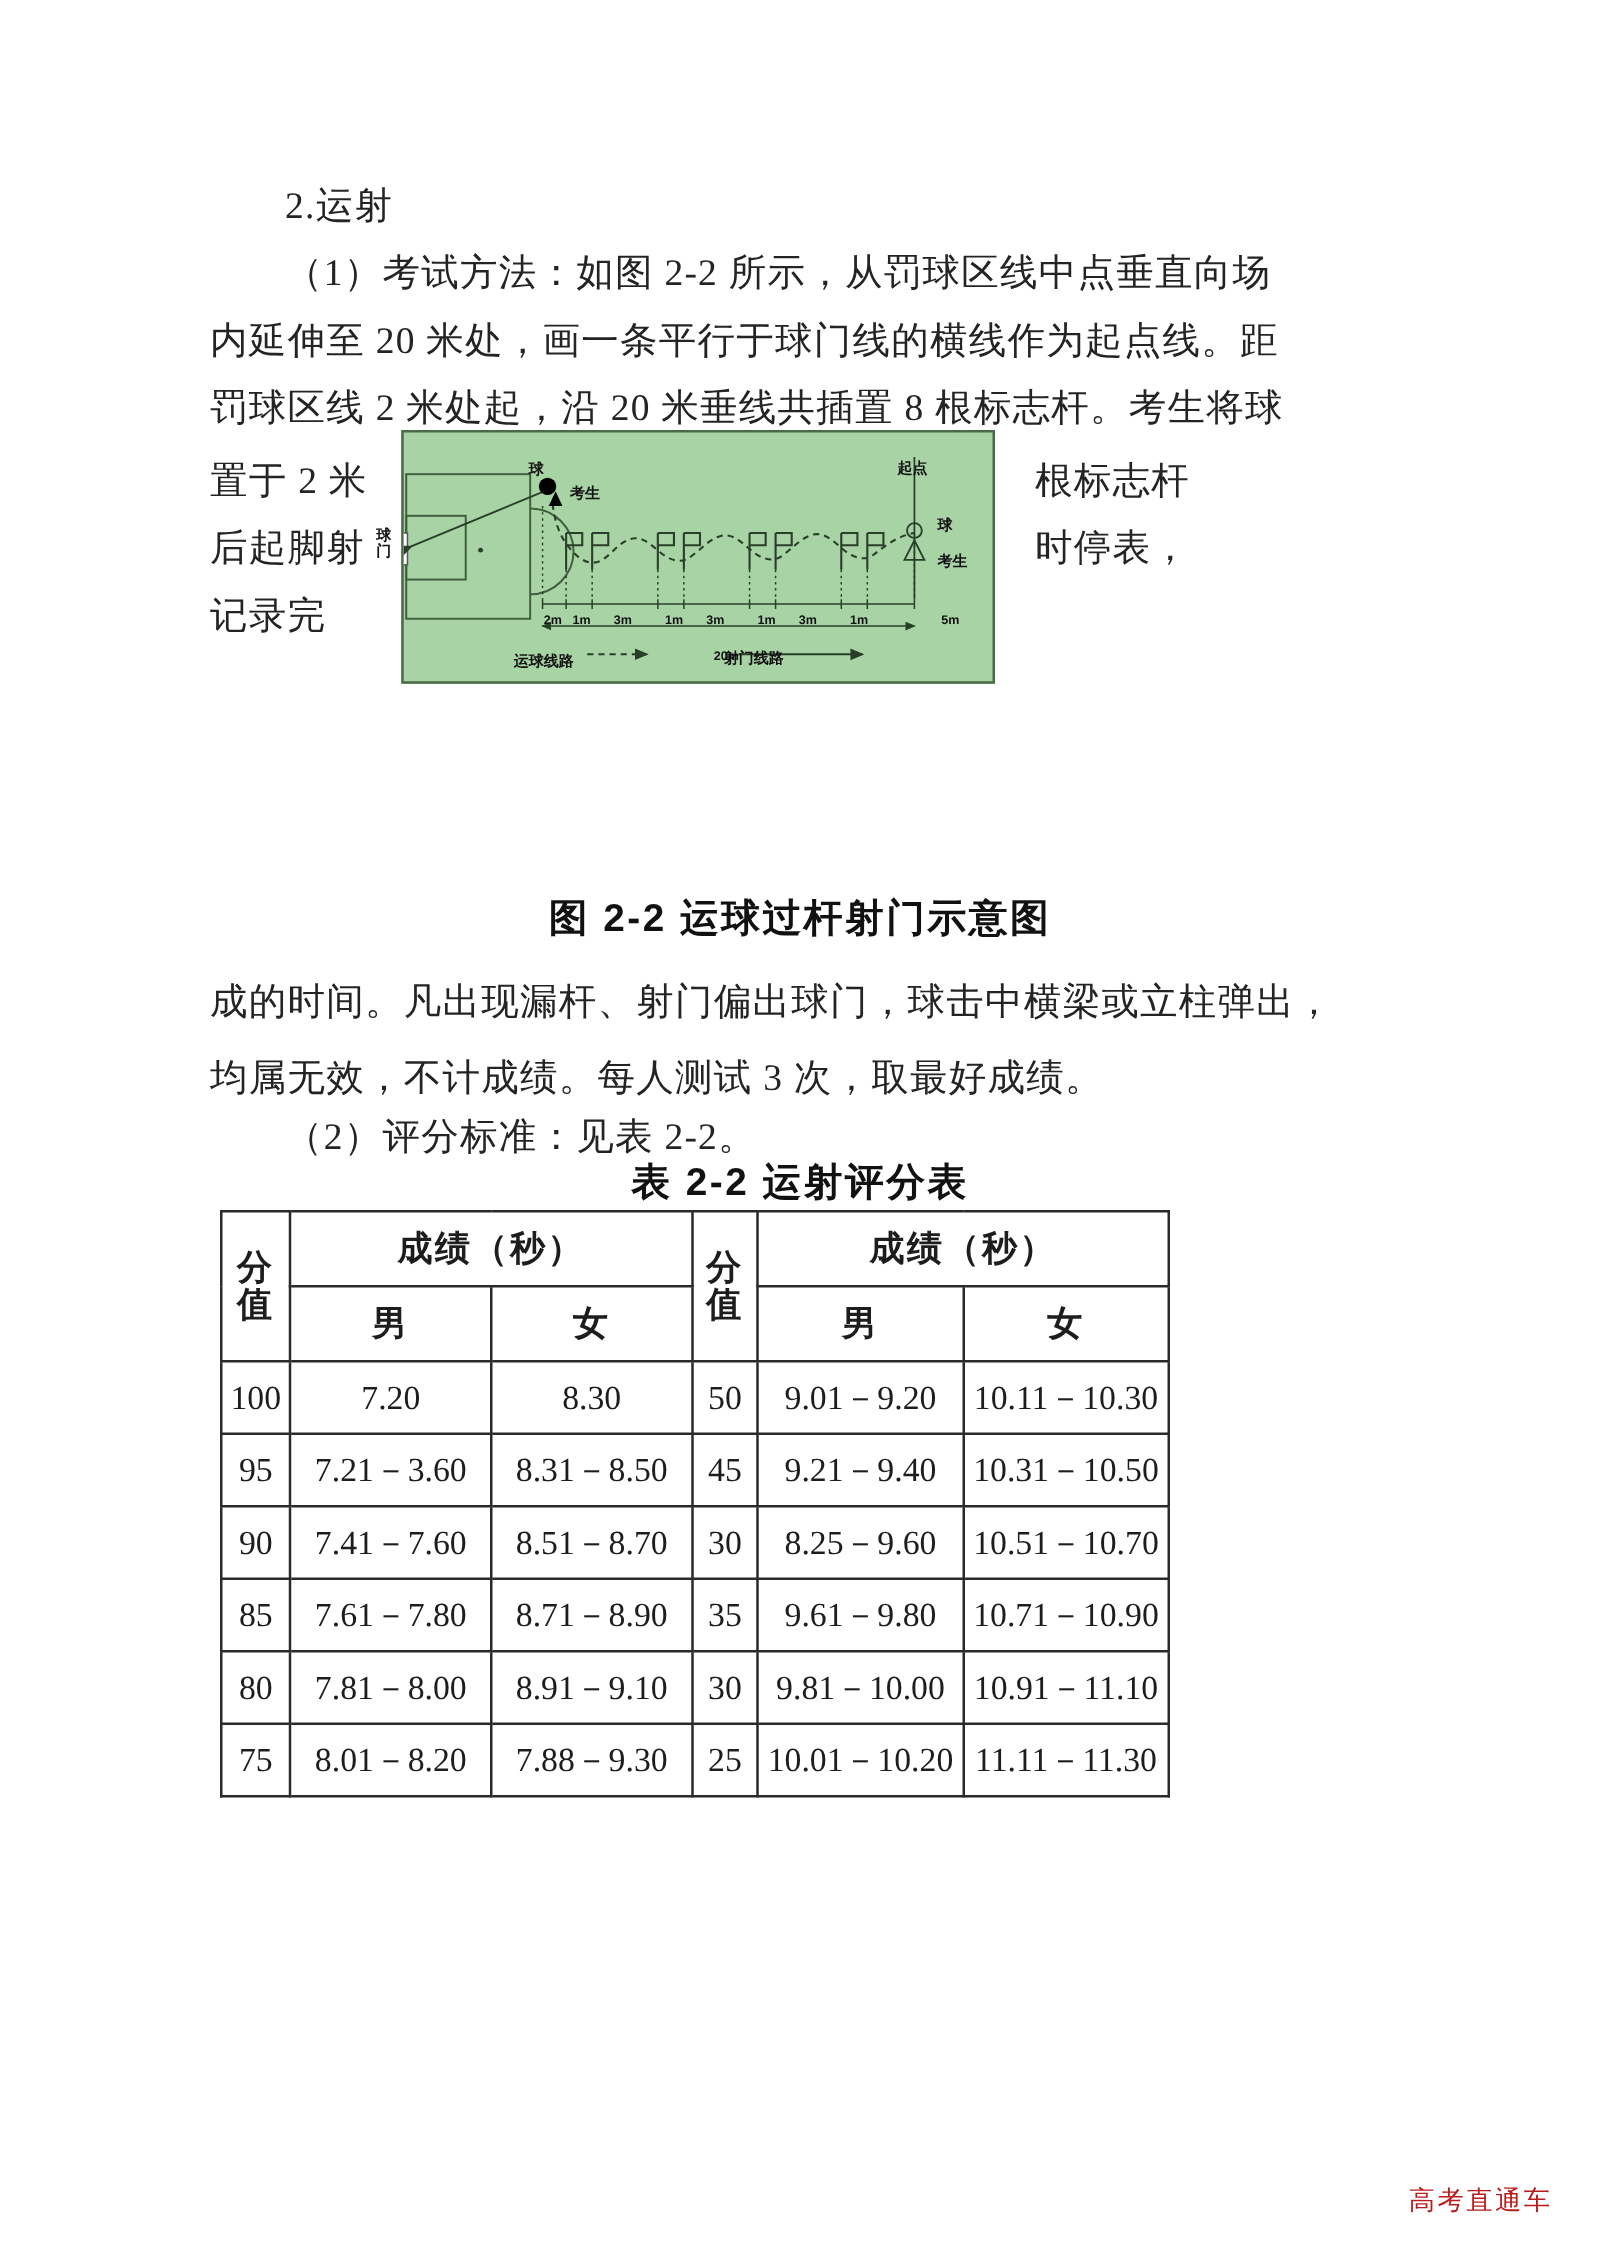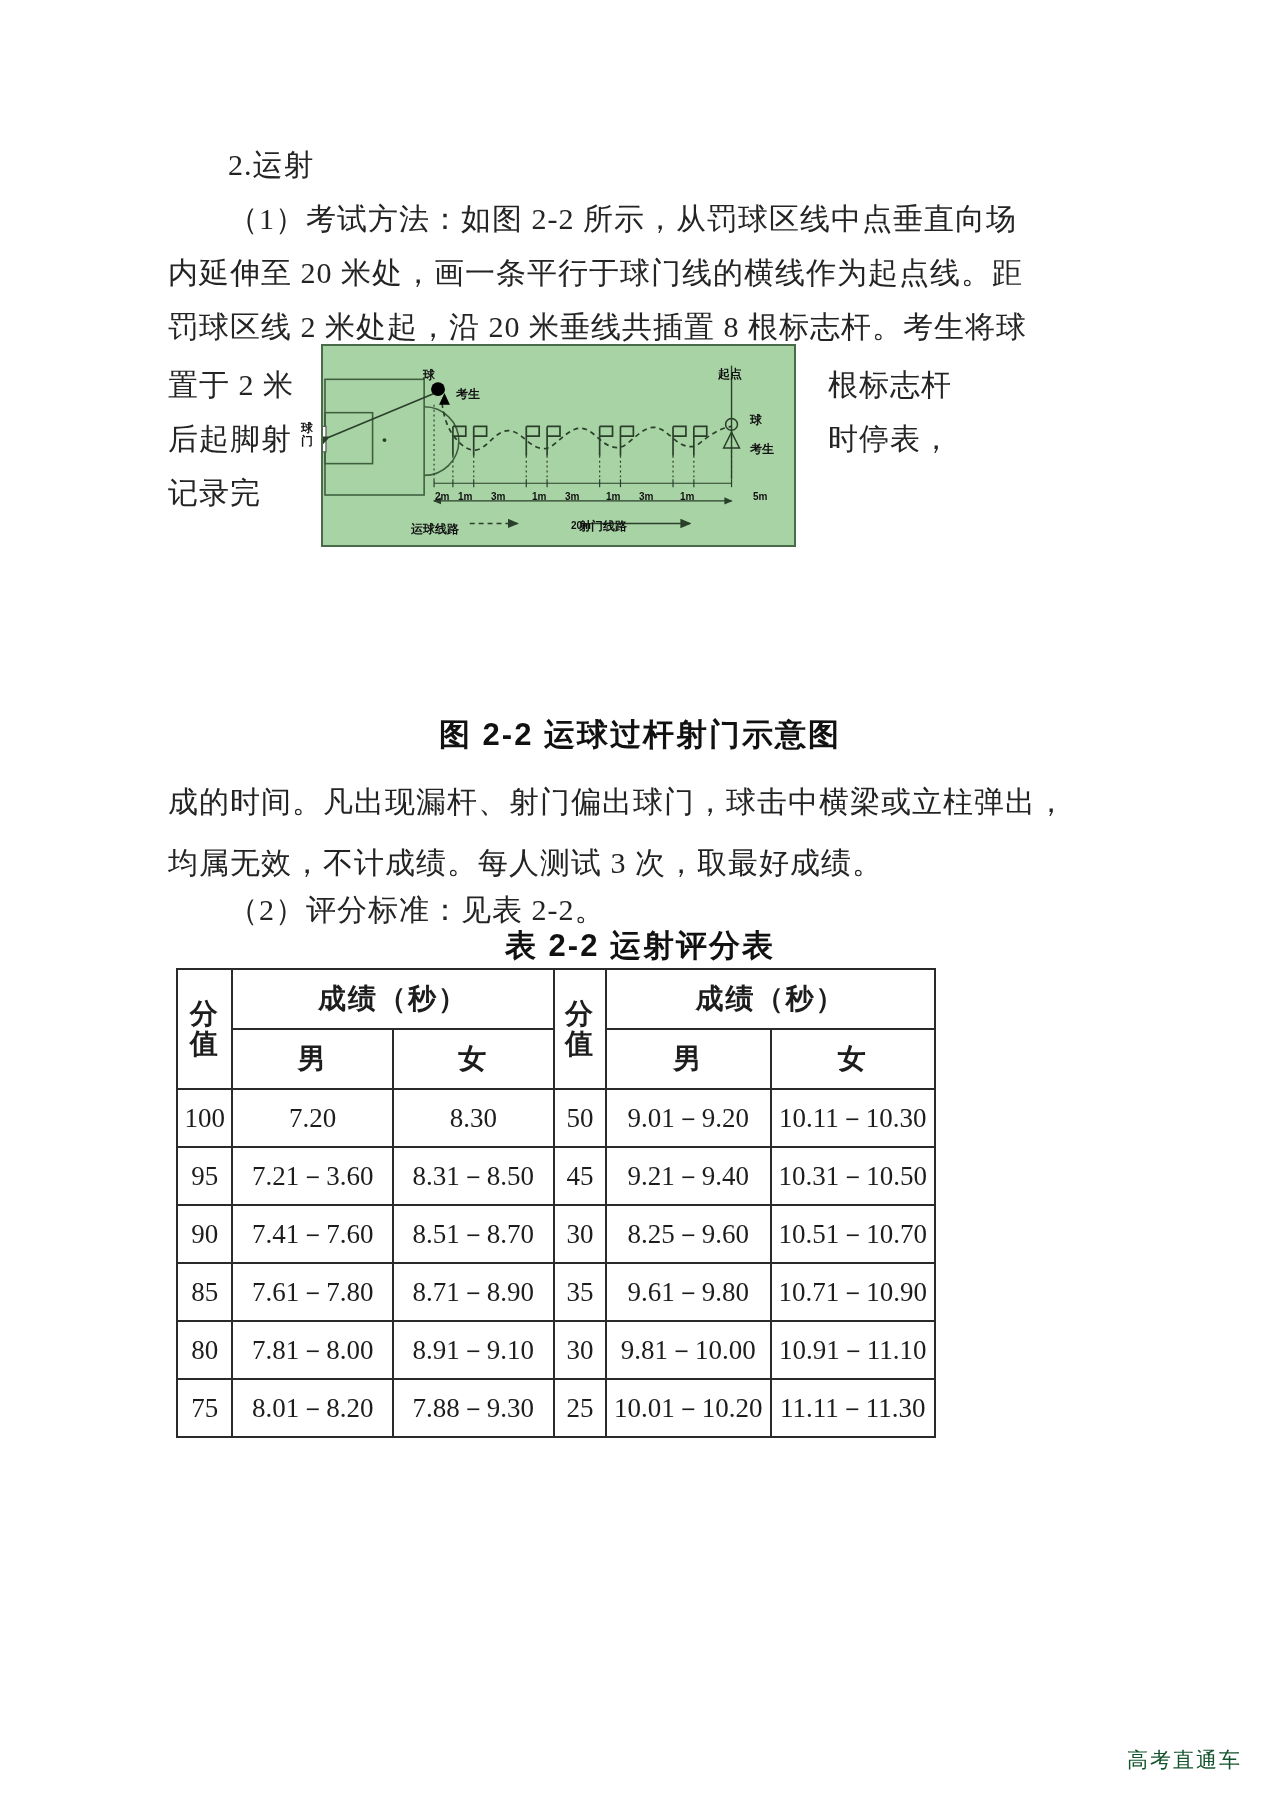--- a/index.html
+++ b/index.html
@@ -103,21 +103,21 @@
   .d-row td{height:56px;}
   .vert{
     line-height:30px;
   }
 
   
   .watermark{
     position:absolute;
     right:30px;bottom:36px;
     font-size:21px;
-    color:#14532d;
+    color:#b91c1c;
     font-family:"Liberation Sans","DejaVu Sans",sans-serif;
     letter-spacing:2px;
   }
 
   
   .flabel{
     position:absolute;
     font-family:"Liberation Sans","DejaVu Sans",sans-serif;
     font-weight:bold;
     color:#111;

